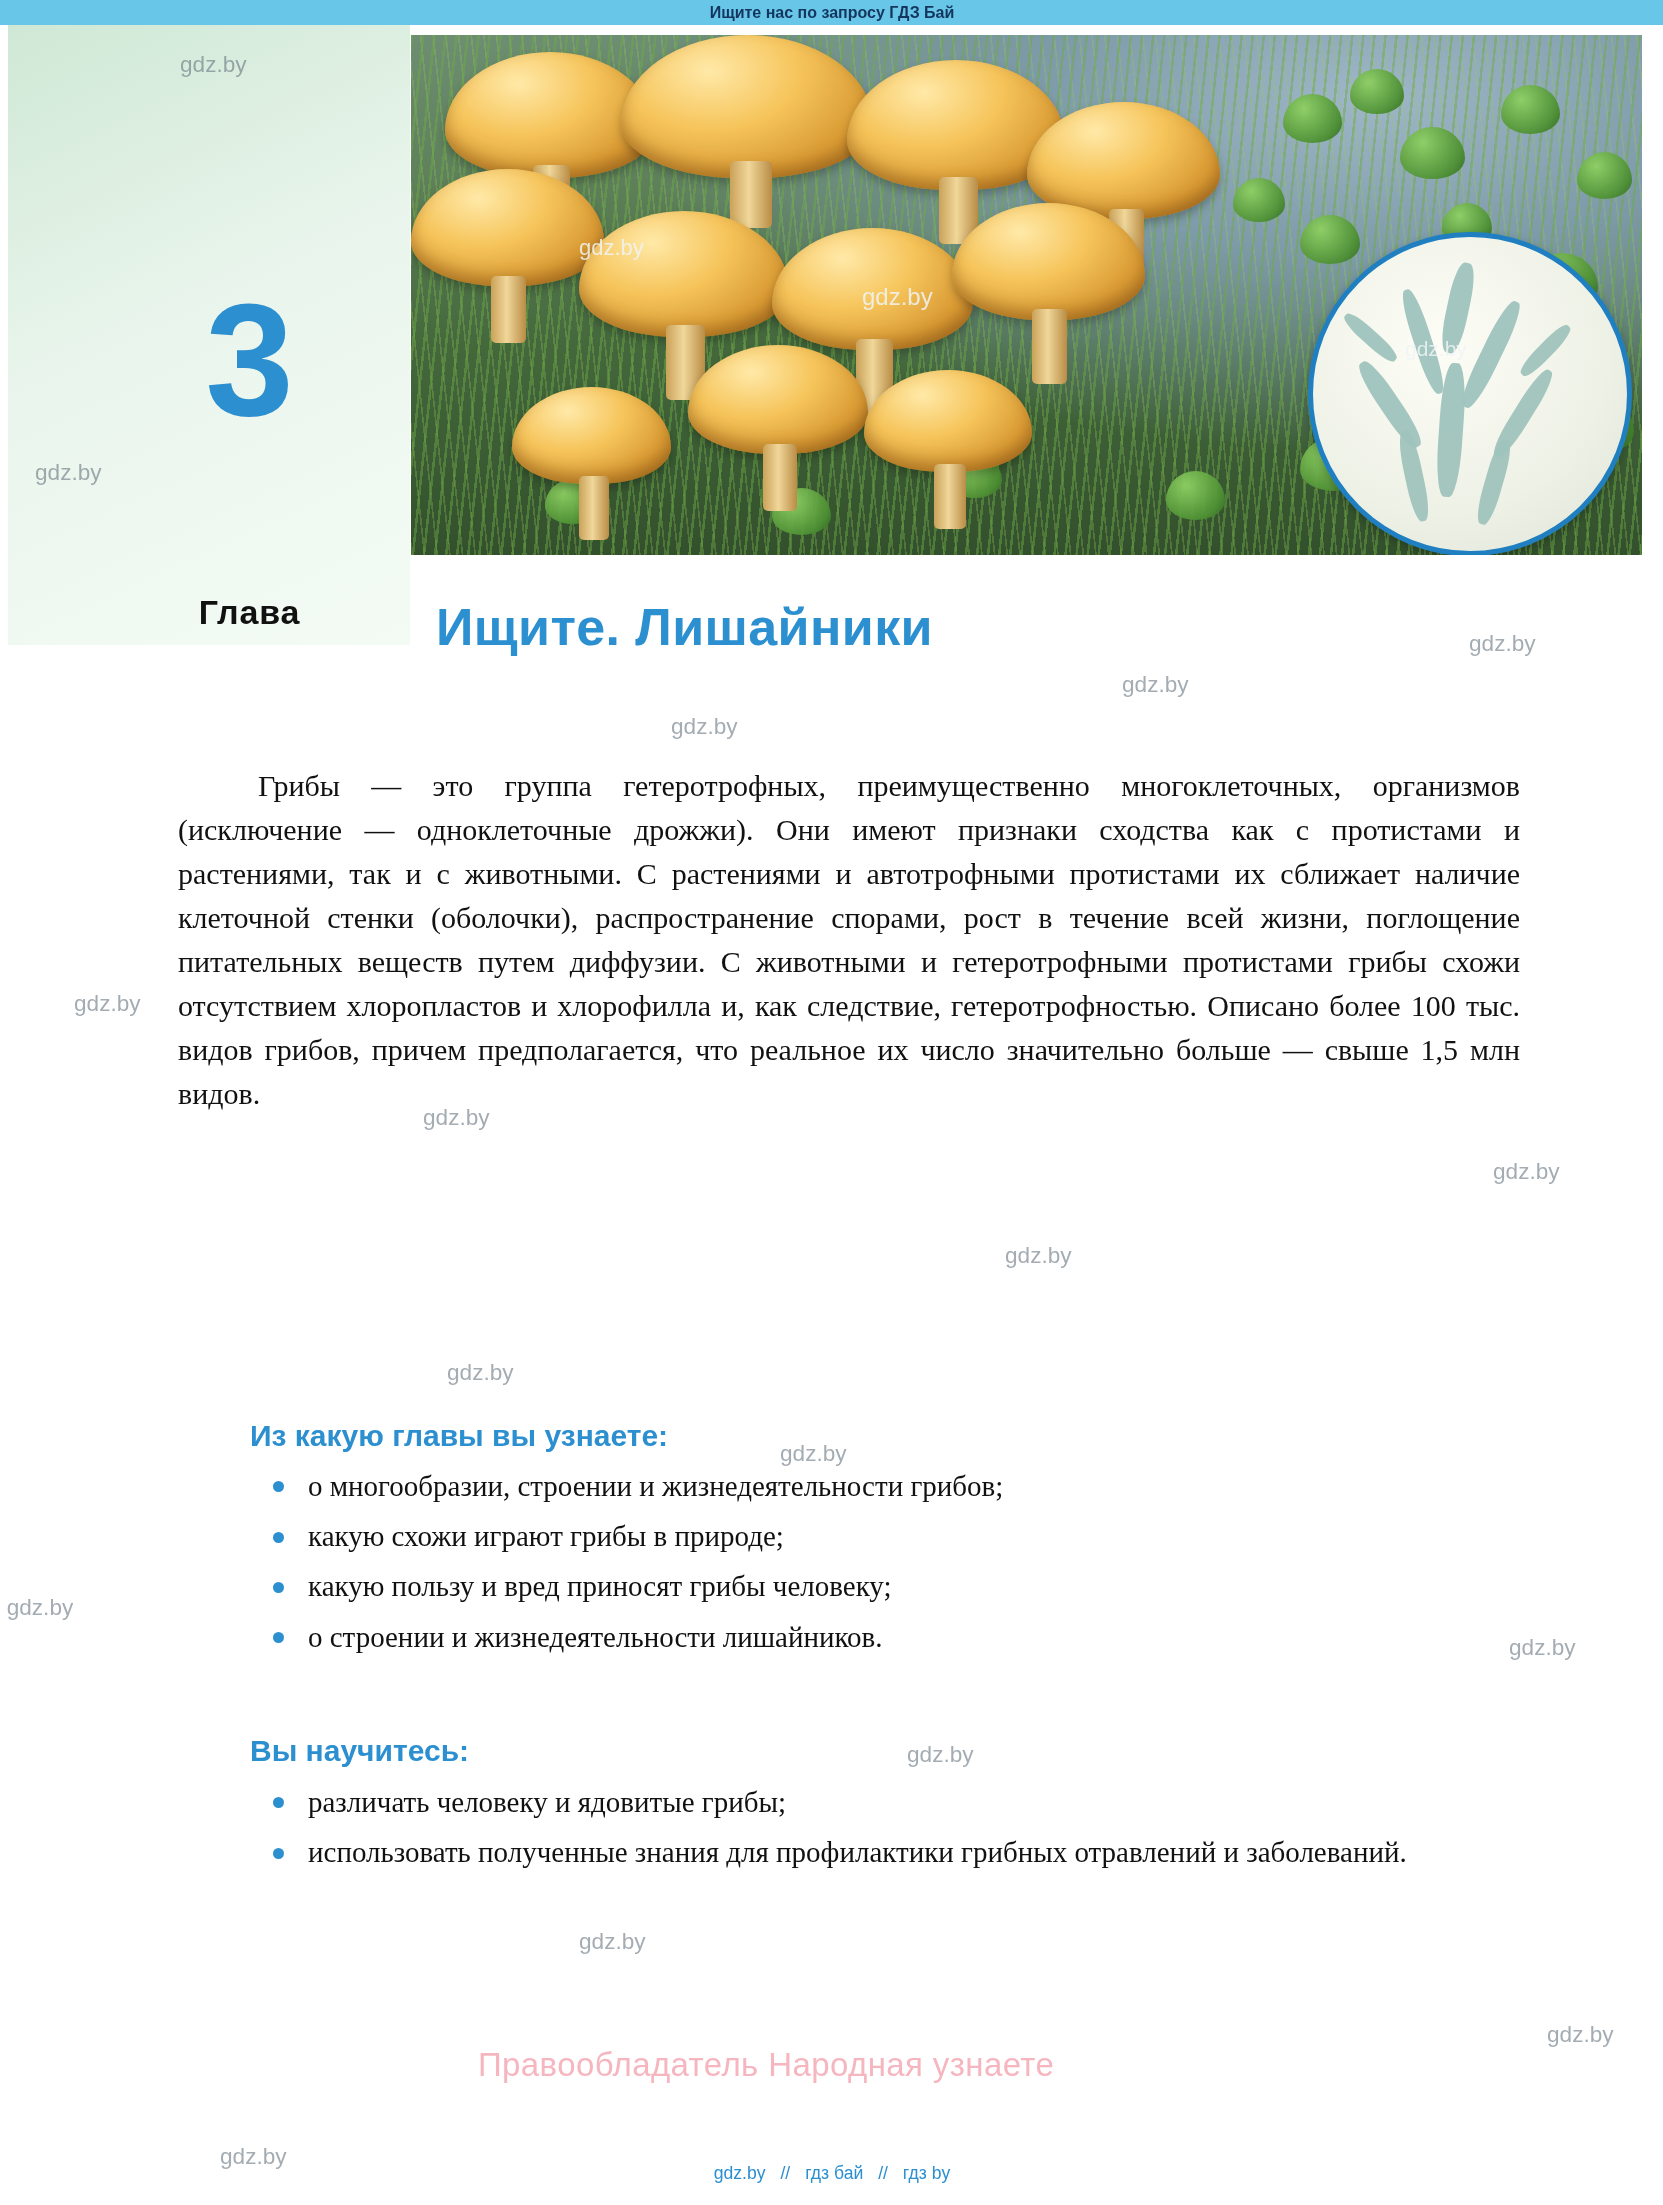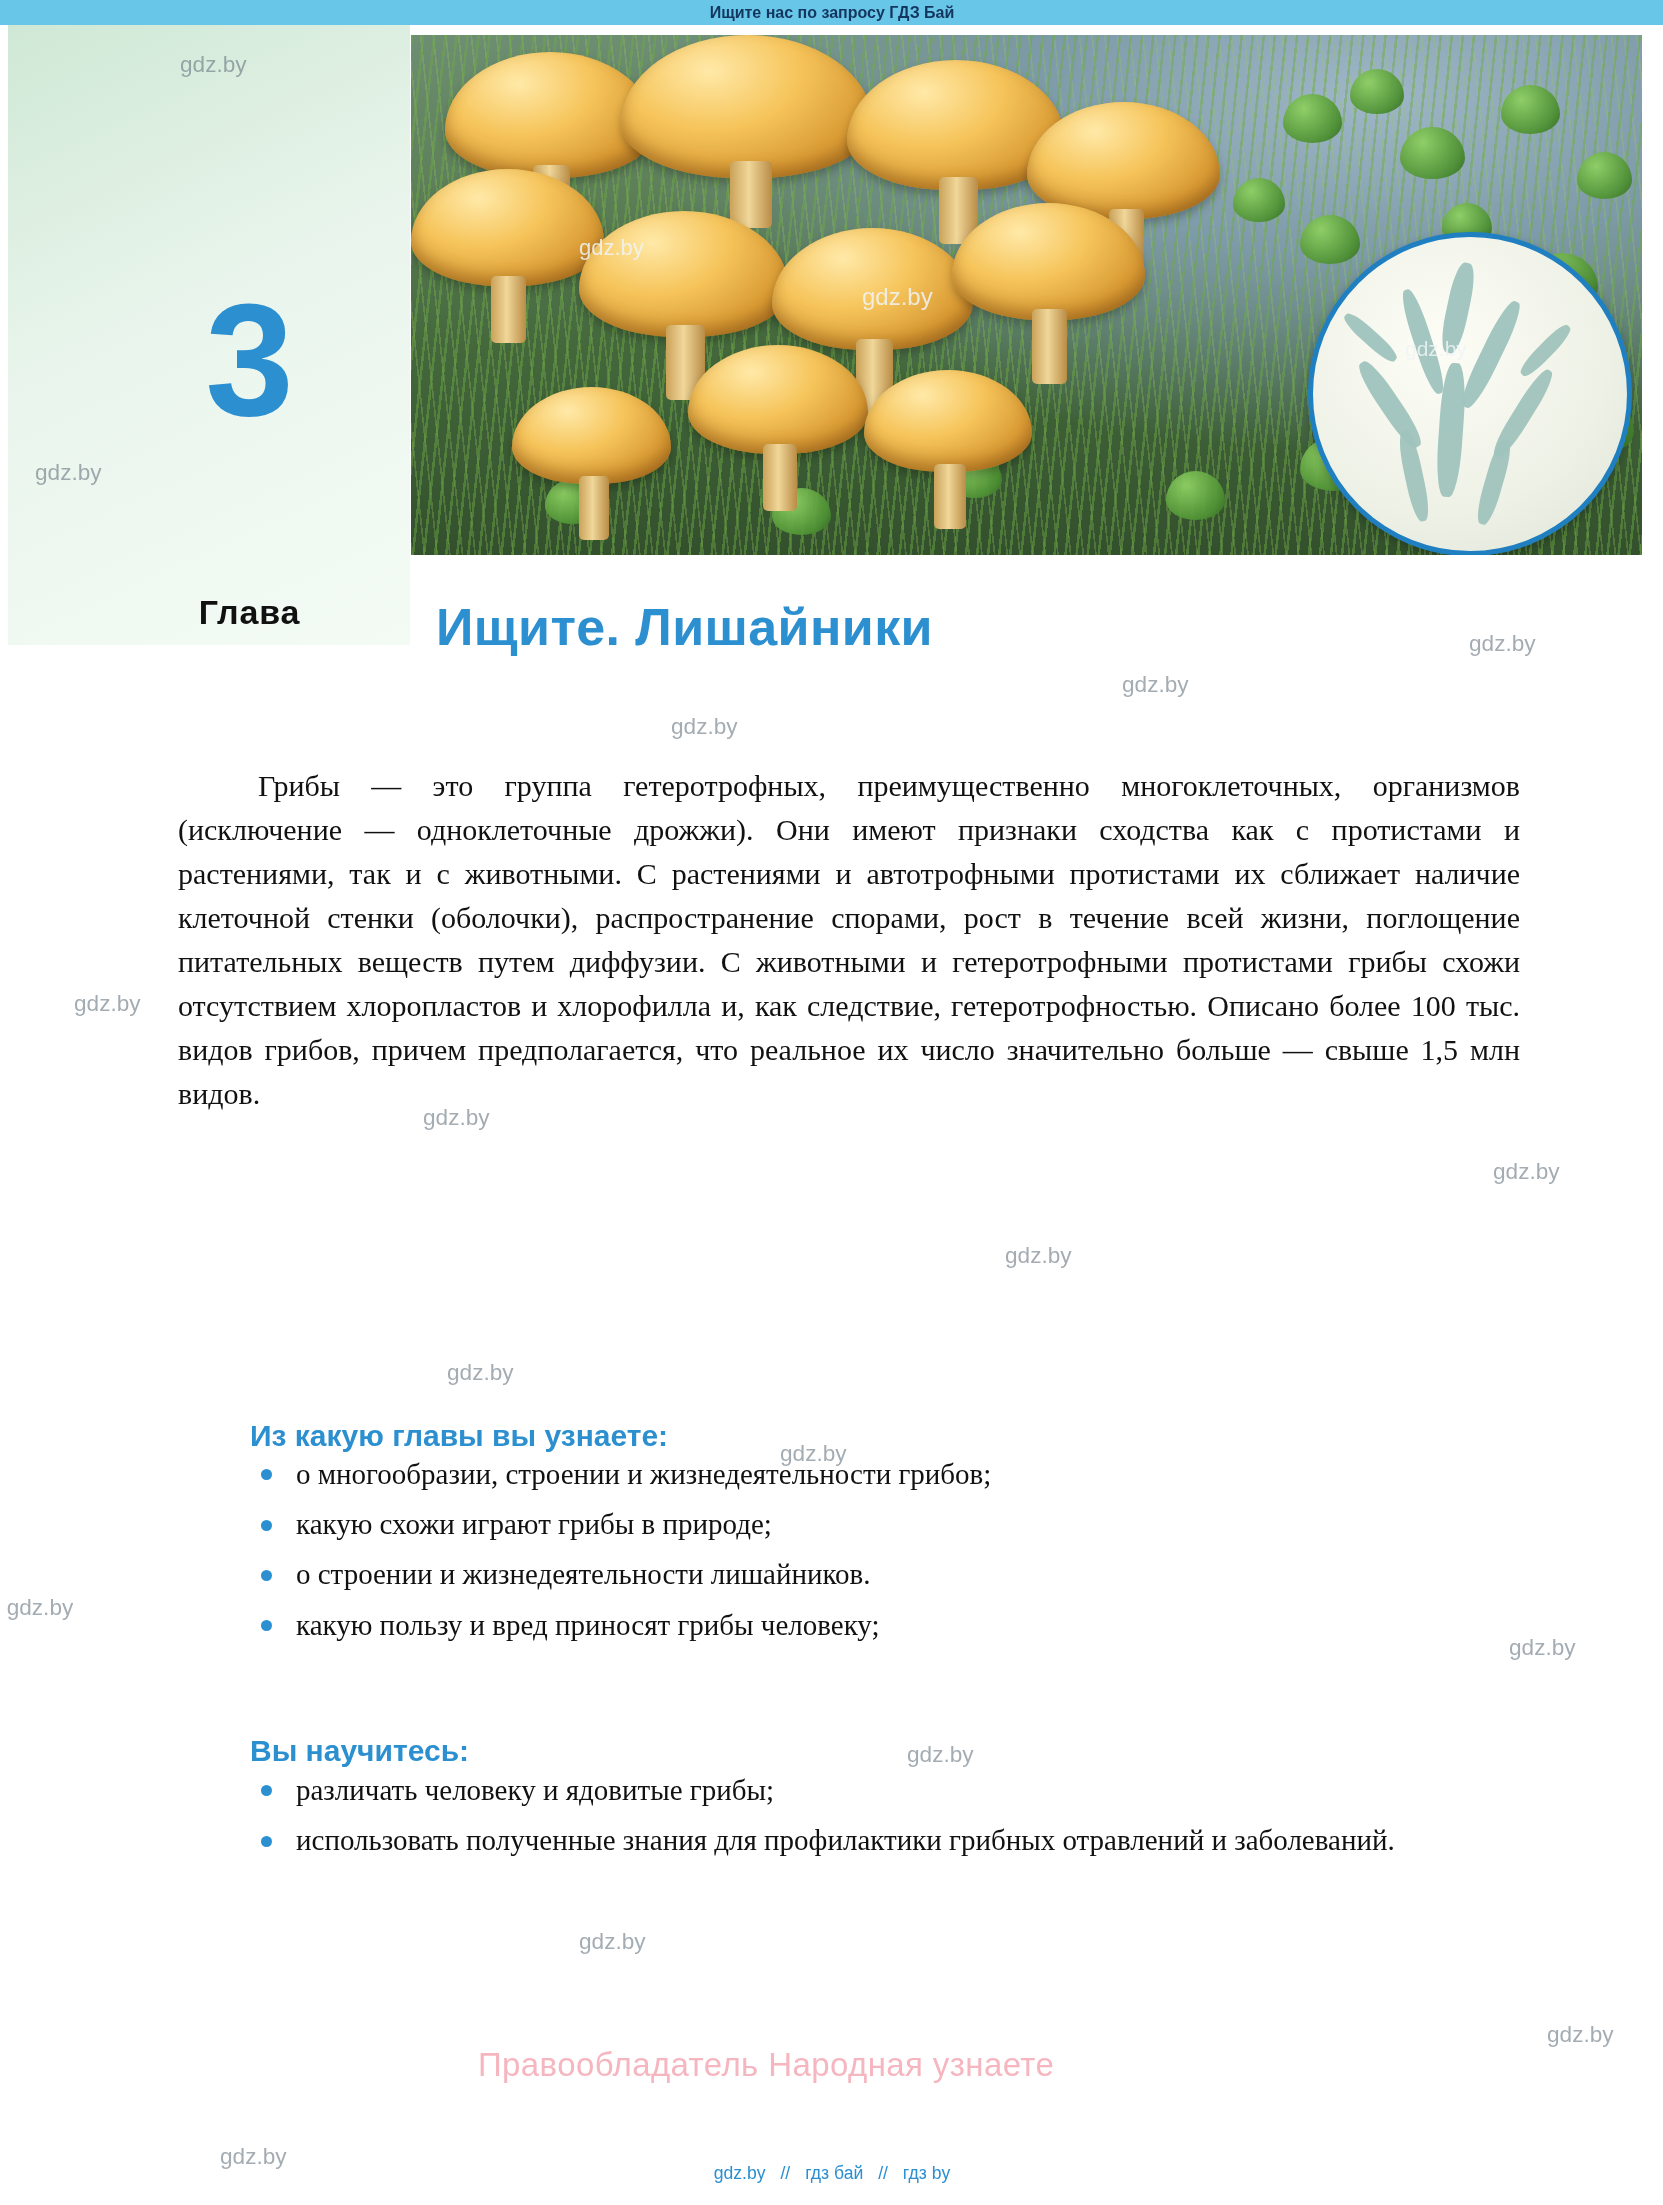--- a/index.html
+++ b/index.html
@@ -167,21 +167,21 @@
     font-weight: bold;
     color: #2b8fd0;
   }
   #head-know { top: 1394px; }
   #head-learn { top: 1709px; }
 
   .bullets {
     position: absolute;
     left: 250px;
     width: 1275px;
-    margin: 4px;
+    margin: 16px;
     padding: 0;
     list-style: none;
   }
   #list-know { top: 1447px; }
   #list-learn { top: 1763px; }
   .bullets li {
     position: relative;
     padding-left: 42px;
     font-size: 29px;
     line-height: 46px;
@@ -335,25 +335,25 @@
   <li>
     <span class="dot"></span>
     <span>о многообразии, строении и жизнедеятельности грибов;</span>
   </li>
   <li>
     <span class="dot"></span>
     <span>какую схожи играют грибы в природе;</span>
   </li>
   <li>
     <span class="dot"></span>
+    <span>какую пользу и вред приносят грибы человеку;</span>
+  </li>
+  <li>
+    <span class="dot"></span>
     <span>о строении и жизнедеятельности лишайников.</span>
-  </li>
-  <li>
-    <span class="dot"></span>
-    <span>какую пользу и вред приносят грибы человеку;</span>
   </li>
 </ul>
 
 <h2 class="section-head" id="head-learn">Вы научитесь:</h2>
 <ul class="bullets" id="list-learn">
   <li>
     <span class="dot"></span>
     <span>различать человеку и ядовитые грибы;</span>
   </li>
   <li class="two-line">

